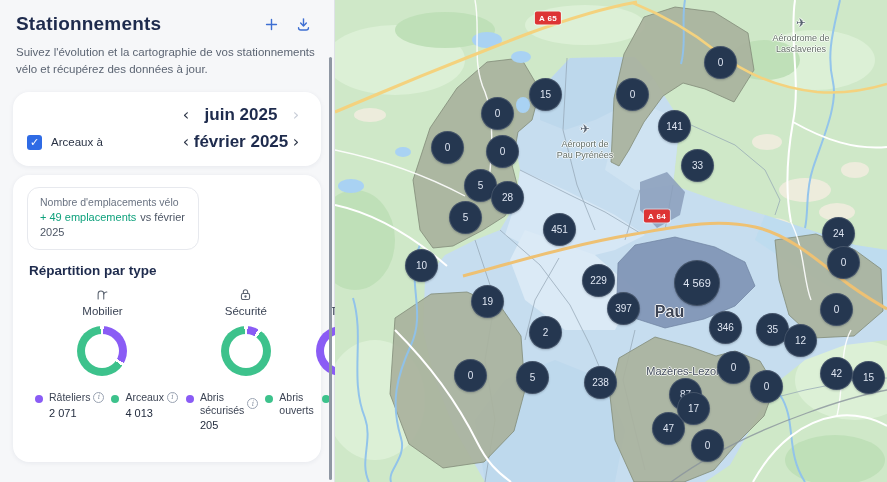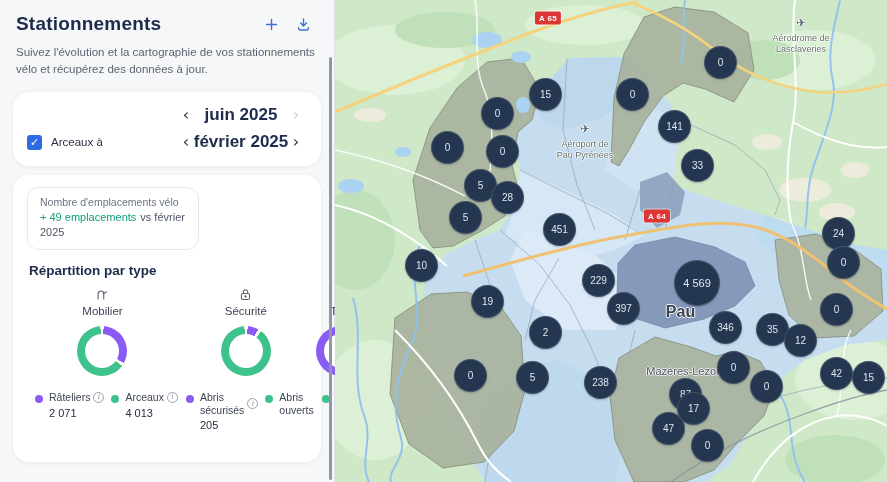--- a/index.html
+++ b/index.html
@@ -318,21 +318,21 @@
         <path d="M0,150 C48,160 92,176 130,196"></path>
         <path d="M502,416 C510,380 504,352 516,330"></path>
         <path d="M456,222 C470,250 468,280 476,300"></path>
       </g>
       <path d="M0,112 C70,82 140,54 192,34 C230,20 268,8 302,2" fill="none" stroke="#f4d27e" stroke-width="3"></path>
       <path d="M298,3 C330,16 356,31 381,51 C410,74 444,88 482,92 C508,94 532,90 552,84" fill="none" stroke="#f4d27e" stroke-width="2.5"></path>
       <path d="M128,276 C180,262 240,244 300,234 C340,227 380,218 420,227 C452,234 480,258 504,277 C524,293 540,302 552,309" fill="none" stroke="#eec173" stroke-width="3"></path>
       <path d="M336,482 C380,450 430,428 472,413 C502,402 530,394 552,390" fill="none" stroke="#8a939c" stroke-width="1.3" opacity="0.8"></path>
     </svg>
     <div id="map-labels">
-        <div class="map-label city" style="left: 337px; top: 312px; padding-left: 17px;"><span>Pau</span></div>
+        <div class="map-label city" style="left: 326px; top: 312px; padding-left: 17px;"><span>Pau</span></div>
         <div class="map-label town" style="left: 352px; top: 371px;"><span>Mazères-Lezons</span></div>
         <div class="map-label poi" style="left: 250px; top: 142px;"><span class="plane">✈</span><span>Aéroport de
 Pau Pyrénées</span></div>
         <div class="map-label poi" style="left: 466px; top: 36px;"><span class="plane">✈</span><span>Aérodrome de
 Lasclaveries</span></div>
       </div>
     <div id="map-badges">
         <div class="road-badge" style="left: 213px; top: 18px;">A 65</div>
         <div class="road-badge" style="left: 322px; top: 216px;">A 64</div>
       </div>

